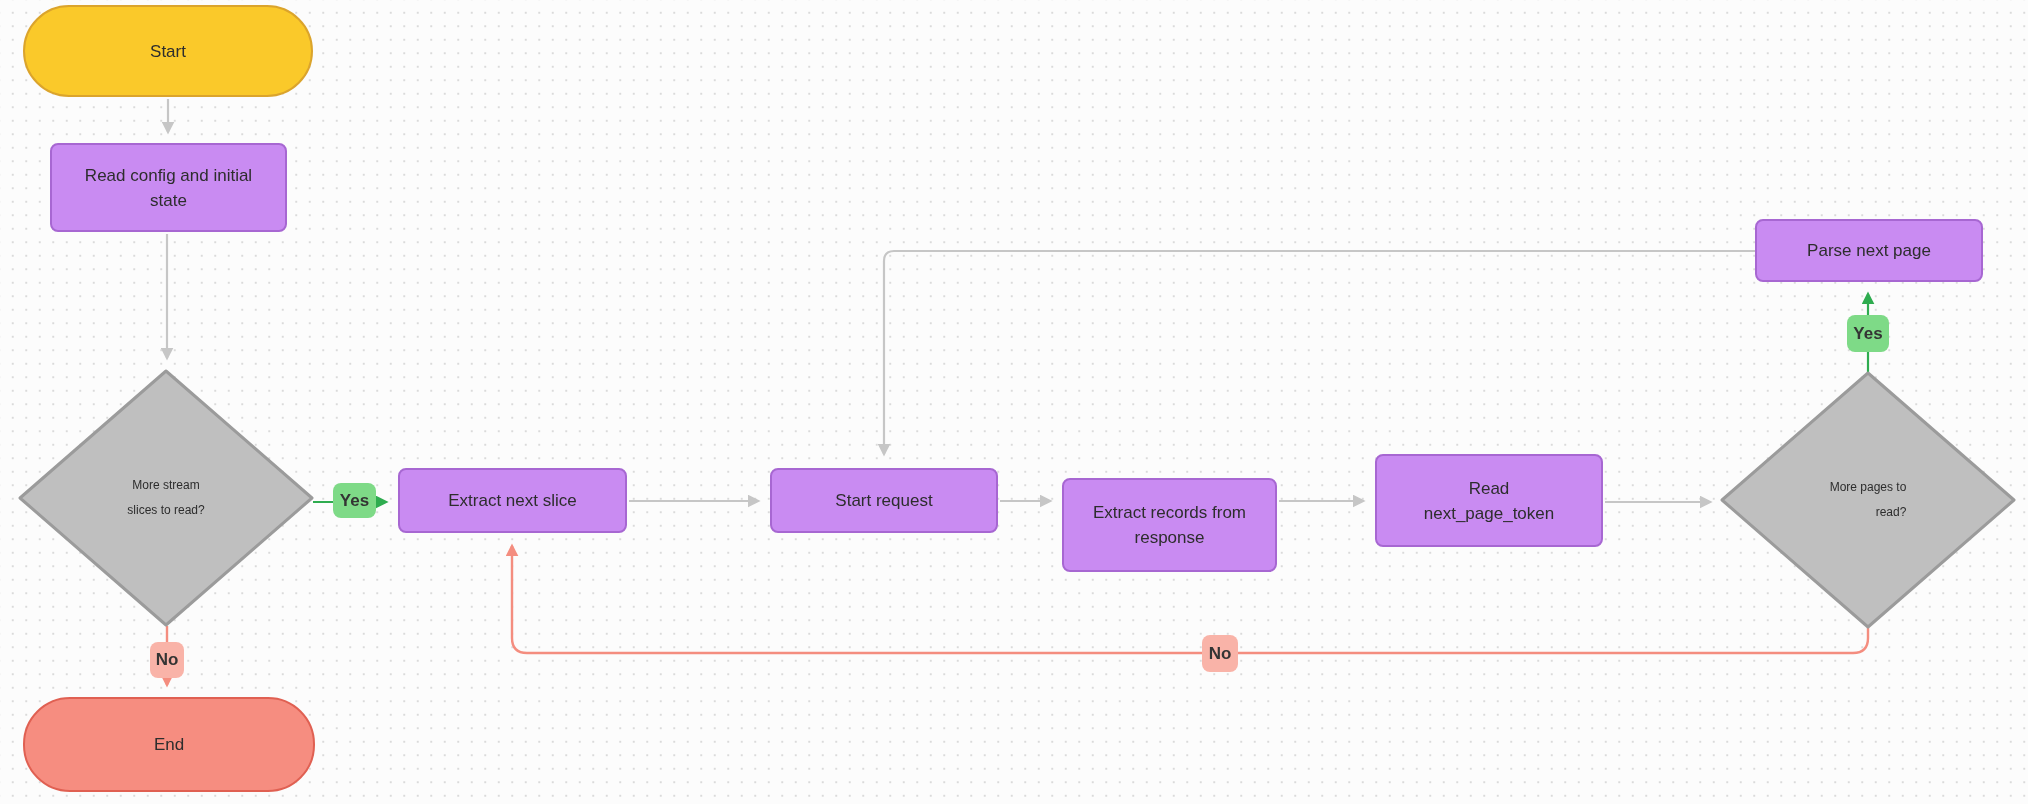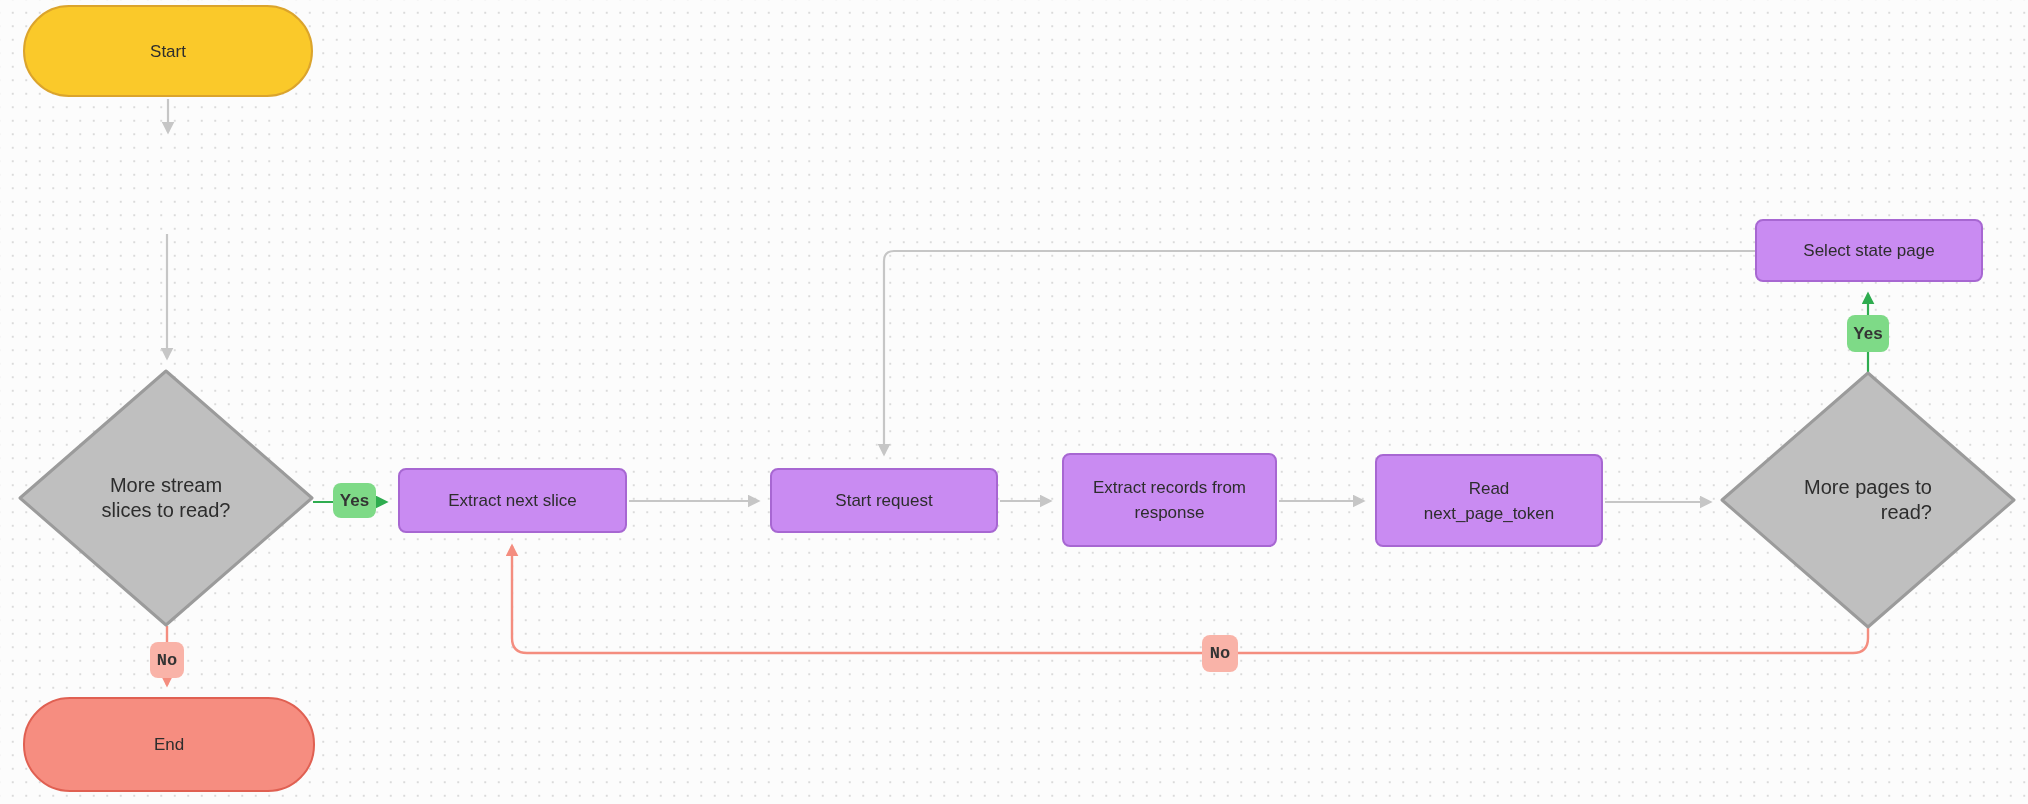--- a/index.html
+++ b/index.html
@@ -54,39 +54,39 @@
     text-align: right;
   }
 
   .diamond-label {
     position: absolute;
     display: flex;
     align-items: center;
     justify-content: center;
     text-align: center;
     white-space: pre-line;
-    font-size: 20px;
+    font-size: 12px;
     line-height: 25px;
     color: #2D2D2D;
     pointer-events: none;
   }
 
   .chip {
     position: absolute;
     display: flex;
     align-items: center;
     justify-content: center;
     font-size: 17px;
     font-weight: 700;
     color: #343434;
     border-radius: 8px;
     box-sizing: border-box;
   }
   .chip-yes { background: #7EDA87; }
-  .chip-no  { background: #F9B3A8; font-family: Liberation Mono, monospace; }
+  .chip-no  { background: #F9B3A8; }
 </style>
 </head>
 <body>
 
 <div class="canvas">
 
   <svg class="edges" viewBox="0 0 2028 804" xmlns="http://www.w3.org/2000/svg">
     <defs>
       <marker id="arr-gray" viewBox="0 0 10 10" refX="8" refY="5" markerWidth="13" markerHeight="13" markerUnits="userSpaceOnUse" orient="auto-start-reverse">
         <path d="M0,0 L10,5 L0,10 z" fill="#C6C6C6"></path>
@@ -112,32 +112,34 @@
 
     <path d="M167 626 L167 685" fill="none" stroke="#F48D7F" stroke-width="2.4" marker-end="url(#arr-salmon)"></path>
     <path d="M1868 628 L1868 638 Q1868 653 1853 653 L527 653 Q512 653 512 638 L512 546" fill="none" stroke="#F48D7F" stroke-width="2.4" marker-end="url(#arr-salmon)"></path>
 
     <polygon points="166,371 312,498 166,625 20,498" fill="#BFBFBF" stroke="#9B9B9B" stroke-width="3" stroke-linejoin="round"></polygon>
     <polygon points="1868,373 2014,500 1868,627 1722,500" fill="#BFBFBF" stroke="#9B9B9B" stroke-width="3" stroke-linejoin="round"></polygon>
   </svg>
 
   <div class="node terminal-start" style="left:23px; top:5px; width:290px; height:92px;">Start</div>
 
+  <div class="node process" style="left:50px; top:143px; width:237px; height:89px;">Read config and initial
+state</div>
 
   <div class="node process" style="left:398px; top:468px; width:229px; height:65px;">Extract next slice</div>
 
   <div class="node process" style="left:770px; top:468px; width:228px; height:65px;">Start request</div>
 
-  <div class="node process" style="left:1062px; top:453px; width:215px; height:94px;">Extract records from
+  <div class="node process" style="left:1062px; top:478px; width:215px; height:94px;">Extract records from
 response</div>
 
   <div class="node process" style="left:1375px; top:454px; width:228px; height:93px;">Read
 next_page_token</div>
 
-  <div class="node process" style="left:1755px; top:219px; width:228px; height:63px;">Select state page</div>
+  <div class="node process" style="left:1755px; top:219px; width:228px; height:63px;">Parse next page</div>
 
   <div class="node terminal-end" style="left:23px; top:697px; width:292px; height:95px;">End</div>
 
   <div class="diamond-label" style="left:46px; top:448px; width:240px; height:100px;">More stream
 slices to read?</div>
 
   <div class="diamond-label" style="left:1748px; top:450px; width:240px; height:100px;text-align:right;">More pages to
 read?</div>
 
   <div class="chip chip-yes" style="left:333px; top:483px; width:43px; height:35px;">Yes</div>

